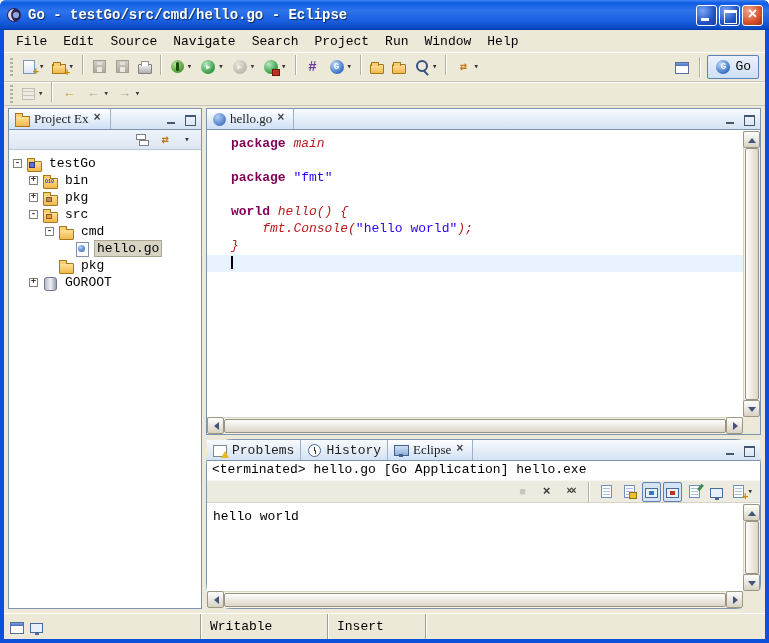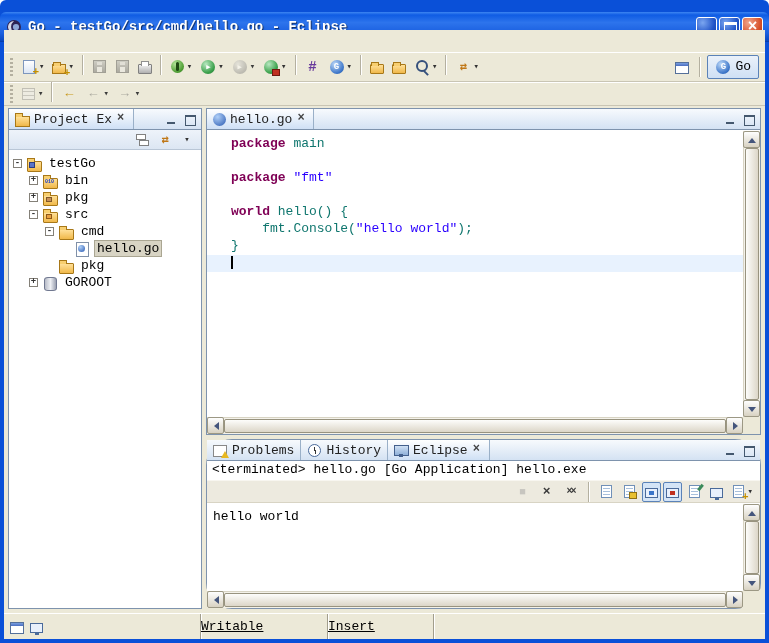--- a/index.html
+++ b/index.html
@@ -3,21 +3,21 @@
 <meta charset="utf-8">
 <style>
   :root{
     --mono:"Liberation Mono","DejaVu Sans Mono",monospace;
   }
   *{box-sizing:border-box;margin:0;padding:0;}
   body{background:#fff;font-family:var(--mono);}
   .window{position:relative;width:769px;height:643px;background:var(--c-frame,#0a50d8);border-radius:6px 6px 0 0;overflow:hidden;}
 
   
-  .titlebar{position:absolute;top:12px;left:0;right:0;height:30px;border-radius:6px 6px 0 0;
+  .titlebar{position:absolute;top:0;left:0;right:0;height:30px;border-radius:6px 6px 0 0;
     background:linear-gradient(180deg,#3d85f2 0%,#0f5ce4 10%,#2d74ec 35%,#1a5fe0 70%,#0847c0 96%,#0536a0 100%);
     display:flex;align-items:center;padding:0 6px;gap:6px;}
   .title-text{color:#fff;font:bold 14px var(--mono);text-shadow:1px 1px 1px rgba(0,0,0,.6);white-space:nowrap;}
   .app-icon{width:16px;height:16px;flex:none;display:inline-block;}
   .win-controls{margin-left:auto;display:flex;gap:2px;}
   .wbtn{width:21px;height:21px;border:1px solid #fff;border-radius:3px;position:relative;flex:none;}
   .wbtn.min,.wbtn.max{background:radial-gradient(circle at 30% 25%,#7ba6f0,#2053c7 60%,#1840a0);}
   .wbtn.close{background:radial-gradient(circle at 30% 25%,#f0a58c,#d8512a 60%,#a03010);}
   .wbtn.min::after{content:"";position:absolute;left:4px;bottom:4px;width:8px;height:3px;background:#fff;}
   .wbtn.max::after{content:"";position:absolute;left:4px;top:4px;width:11px;height:10px;border:1px solid #fff;border-top-width:3px;}
@@ -93,21 +93,21 @@
 
   
   .panel{position:absolute;border:1px solid #7e93ad;background:#fff;}
   .explorer{left:4px;top:78px;width:194px;bottom:30px;}
   .editor{left:202px;top:78px;right:4px;height:327px;}
   .console{left:202px;top:409px;right:4px;bottom:30px;border-radius:26px;}
 
   .view-tabs{height:21px;background:linear-gradient(#f7fafd,#d4e2f3);border-bottom:1px solid #7e93ad;display:flex;align-items:stretch;}
   .tabs-inner{display:flex;align-items:stretch;}
   .view-tab{display:flex;align-items:center;gap:4px;padding:0 6px;font:13px var(--mono);color:#222;border-right:1px solid #9ab0c8;white-space:nowrap;}
-  .view-tab.active{background:linear-gradient(#ffffff,#cfe0f5);font-weight:normal;}
+  .view-tab.active{background:linear-gradient(#ffffff,#cfe0f5);font-weight:normal;font-family:Liberation Serif, serif;}
   .tab-close{width:11px;height:11px;position:relative;}
   .tab-close::after{content:"×";position:absolute;top:-3px;left:1px;font:bold 12px var(--mono);color:#444;}
   .pane-controls{margin-left:auto;display:flex;align-items:center;gap:3px;padding-right:4px;}
   .pbtn{width:15px;height:13px;position:relative;}
   .pbtn.minimize::after{content:"";position:absolute;left:3px;bottom:2px;width:8px;height:2px;background:#44586e;}
   .pbtn.maximize::after{content:"";position:absolute;left:3px;top:2px;width:9px;height:8px;border:1px solid #44586e;border-top-width:2px;}
 
   .view-toolbar{height:20px;display:flex;justify-content:flex-end;align-items:center;gap:2px;padding:0 4px;
     background:linear-gradient(#eef3fa,#dce6f3);border-bottom:1px solid #b9c6d6;}
   .view-toolbar .tbtn{height:18px;padding:0 1px;}
@@ -148,21 +148,21 @@
   .vicon-console::after{content:"";position:absolute;left:5px;top:11px;width:4px;height:3px;background:#44608c;}
 
   
   .editor-body{position:absolute;top:22px;left:0;right:0;bottom:0;background:#fff;}
   .code-pane{position:absolute;top:0;left:0;right:17px;bottom:17px;padding:5px 0 0 24px;overflow:hidden;}
   .code-line{height:17px;line-height:17px;font:13px var(--mono);white-space:pre;}
   .code-line.current{background:var(--c-current-line,#e8f2fe);margin-left:-24px;padding-left:24px;}
   .caret{display:inline-block;width:2px;height:13px;background:#000;vertical-align:middle;}
   .tok-keyword{color:var(--c-keyword,#7f0055);font-weight:bold;}
   .tok-string{color:var(--c-string,#2a00ff);}
-  .tok-plain{color:#0f766e;}
+  .tok-plain{color:#b91c1c;font-style:italic;}
 
   
   .vscroll{position:absolute;top:0;right:0;width:17px;bottom:17px;background:#f4f2ea;border-left:1px solid #d8d4c4;}
   .hscroll{position:absolute;left:0;right:17px;bottom:0;height:17px;background:#f4f2ea;border-top:1px solid #d8d4c4;}
   .scorner{position:absolute;right:0;bottom:0;width:17px;height:17px;background:var(--c-window-bg,#ece9d8);}
   .sbtn{position:absolute;width:17px;height:17px;background:linear-gradient(#fefefe,#d8d2c2);border:1px solid #9c9884;border-radius:2px;}
   .vscroll .sbtn.up{top:0;left:-1px;} .vscroll .sbtn.down{bottom:0;left:-1px;}
   .hscroll .sbtn.left{left:0;top:-1px;} .hscroll .sbtn.right{right:0;top:-1px;}
   .sbtn::after{content:"";position:absolute;left:50%;top:50%;}
   .sbtn.up::after{margin:-2px 0 0 -4px;border-left:4px solid transparent;border-right:4px solid transparent;border-bottom:5px solid #44557c;}
@@ -177,22 +177,22 @@
   .console-toolbar{height:23px;display:flex;justify-content:flex-end;align-items:center;gap:2px;padding:0 4px;
     background:#edeadf;border-top:1px solid #f8f6f0;border-bottom:1px solid #d8d4c4;}
   .console-toolbar .tbtn{height:20px;padding:1px 2px;}
   .console-output{position:absolute;top:64px;left:0;right:0;bottom:0;background:#fff;}
   .console-text{font:13px var(--mono);color:#000;padding:5px 6px;white-space:pre;}
 
   
   .statusbar{position:absolute;left:0;right:0;bottom:0;height:26px;background:var(--c-window-bg,#ece9d8);
     border-top:1px solid #fff;display:flex;align-items:stretch;font:13px var(--mono);}
   .sb-left{width:196px;display:flex;align-items:center;gap:6px;padding-left:6px;}
-  .sb-cell{display:flex;align-items:center;border-left:1px solid #a29e8c;box-shadow:inset 1px 0 0 #fff;text-decoration:underline;}
-  .sb-cell.c1{width:127px;} .sb-cell.c2{width:106px;} .sb-cell.c3{flex:0 0 107px;}
+  .sb-cell{display:flex;align-items:center;padding-left:9px;border-left:1px solid #a29e8c;box-shadow:inset 1px 0 0 #fff;}
+  .sb-cell.c1{width:127px;} .sb-cell.c2{width:98px;} .sb-cell.c3{flex:0 0 107px;}
 </style>
 </head>
 <body>
 
 <div class="window">
 
   <div class="titlebar">
     <span class="app-icon">
       <svg width="16" height="16" viewBox="0 0 16 16">
         <circle cx="8" cy="8" r="7" fill="#2c2255"></circle>
@@ -203,20 +203,31 @@
     <span class="title-text">Go - testGo/src/cmd/hello.go - Eclipse</span>
     <span class="win-controls">
       <span class="wbtn min"></span>
       <span class="wbtn max"></span>
       <span class="wbtn close"></span>
     </span>
   </div>
 
   <div class="client">
 
+    <div class="menubar">
+        <span class="menu-item">File</span>
+        <span class="menu-item">Edit</span>
+        <span class="menu-item">Source</span>
+        <span class="menu-item">Navigate</span>
+        <span class="menu-item">Search</span>
+        <span class="menu-item">Project</span>
+        <span class="menu-item">Run</span>
+        <span class="menu-item">Window</span>
+        <span class="menu-item">Help</span>
+      </div>
 
     <div class="toolbar row1">
       <span class="tb-grip"></span>
       <span class="tabs-inner">
           <span class="tbtn">
             <i class="ico ico-new"></i>
             <span class="dd">▾</span>
           </span>
           <span class="tbtn">
             <i class="ico ico-newfolder"></i>

